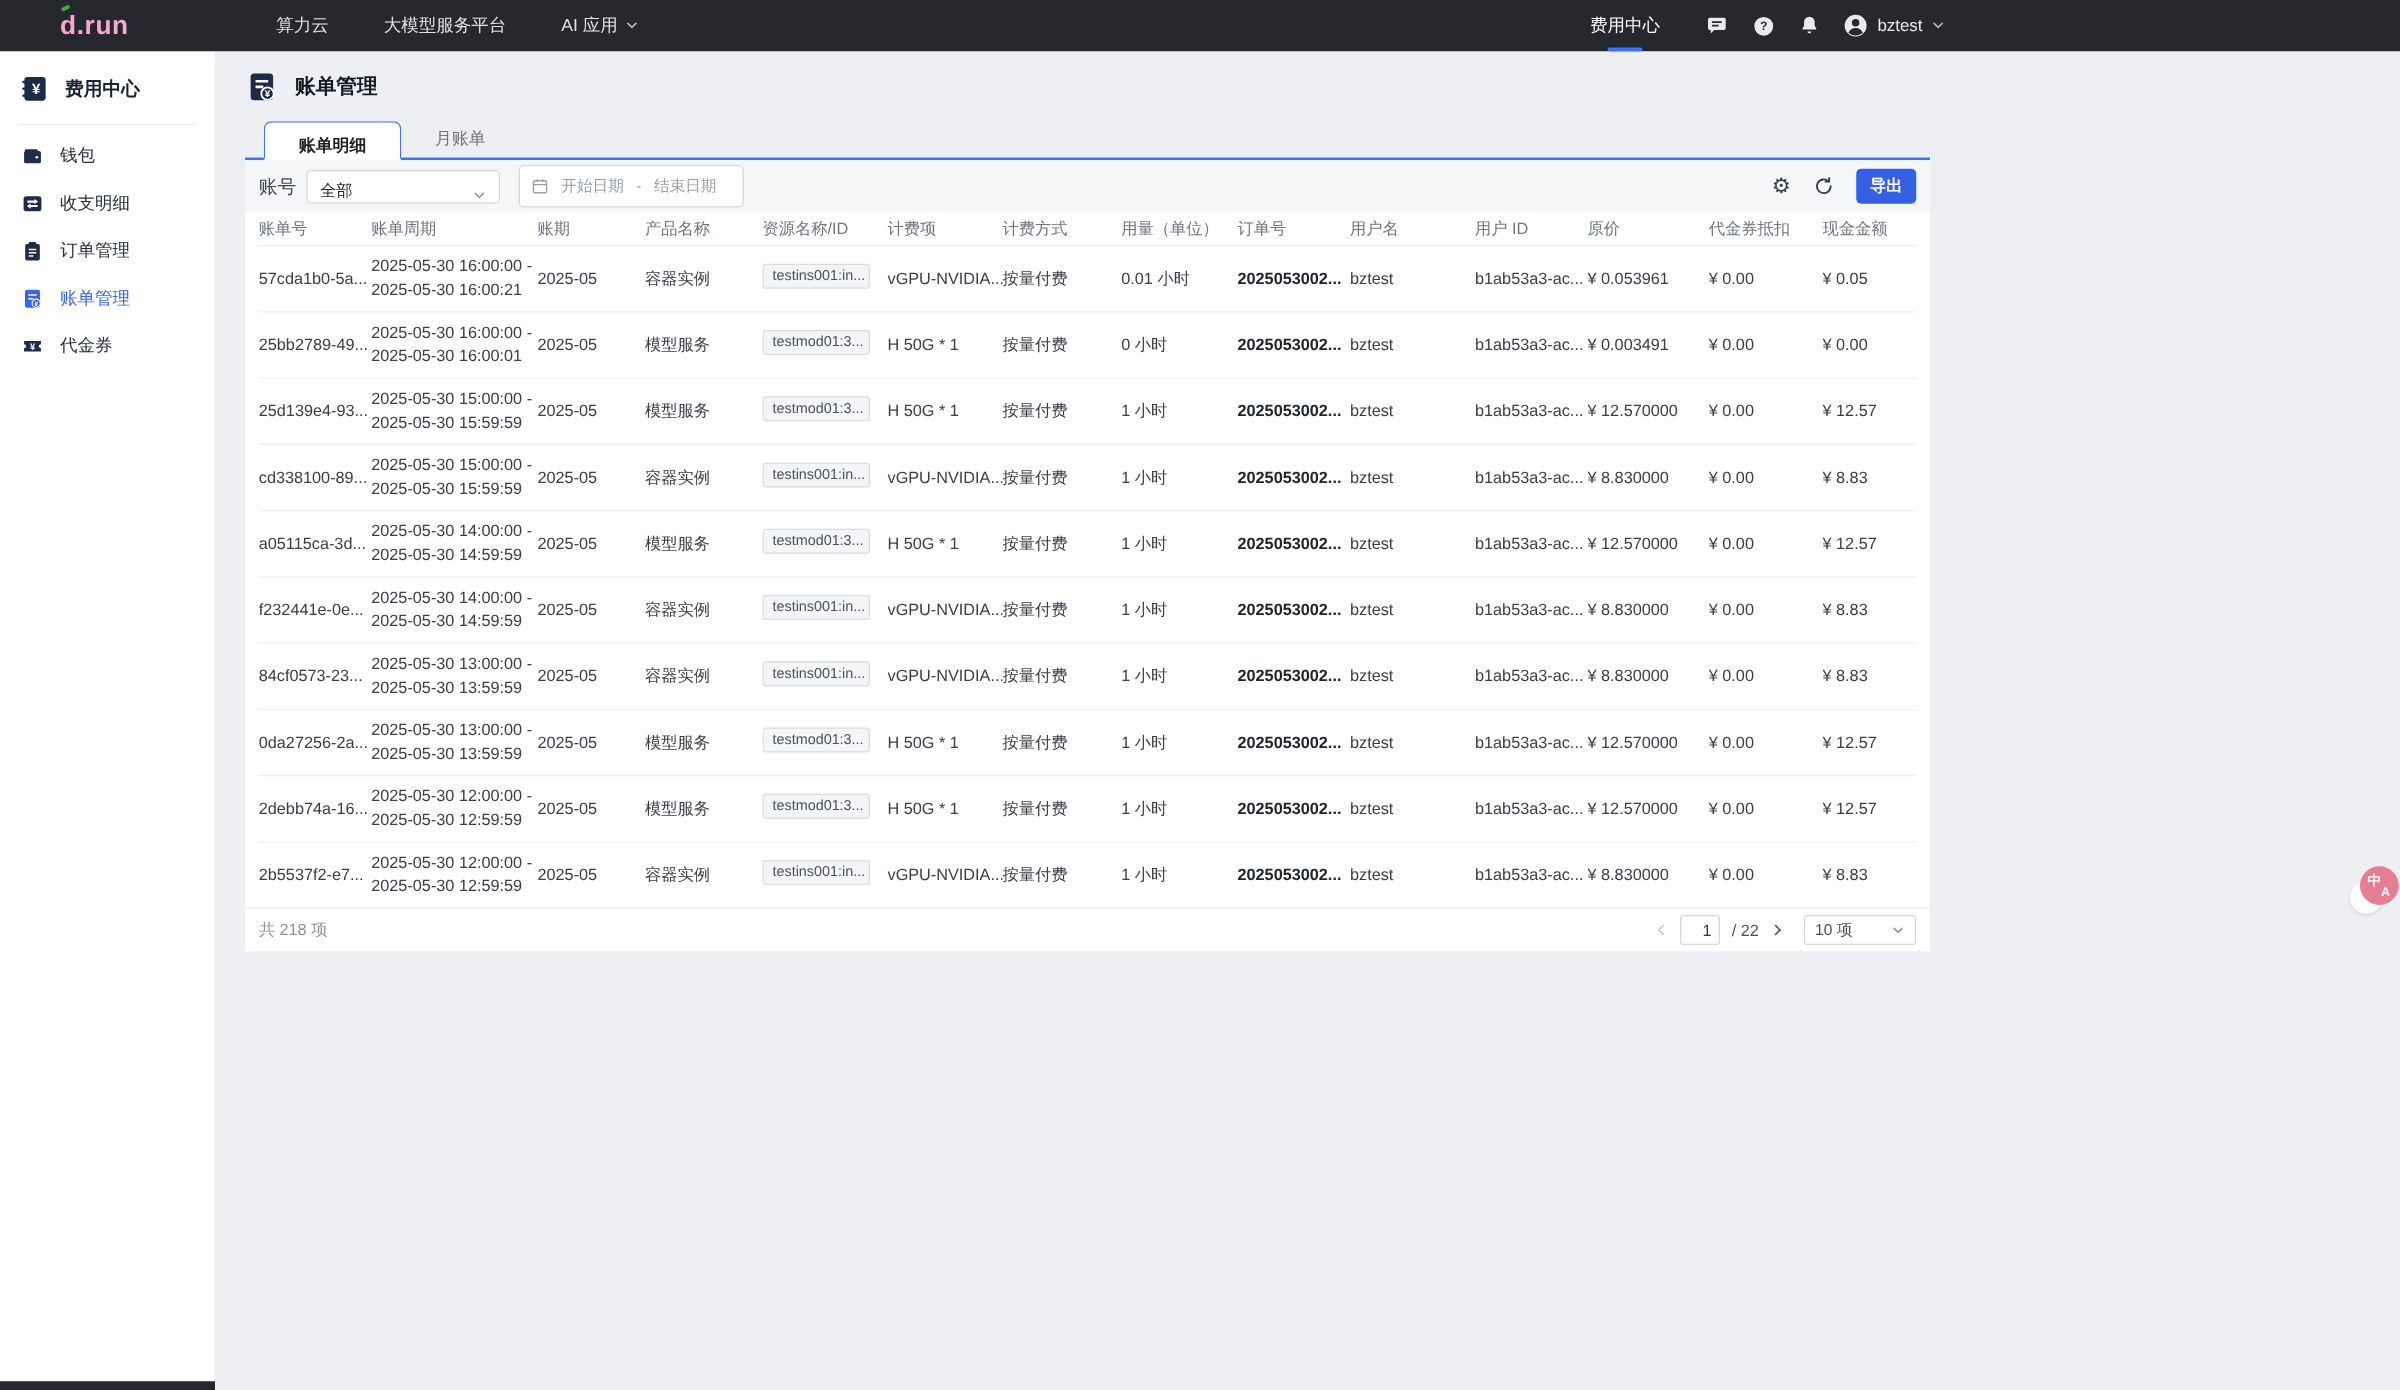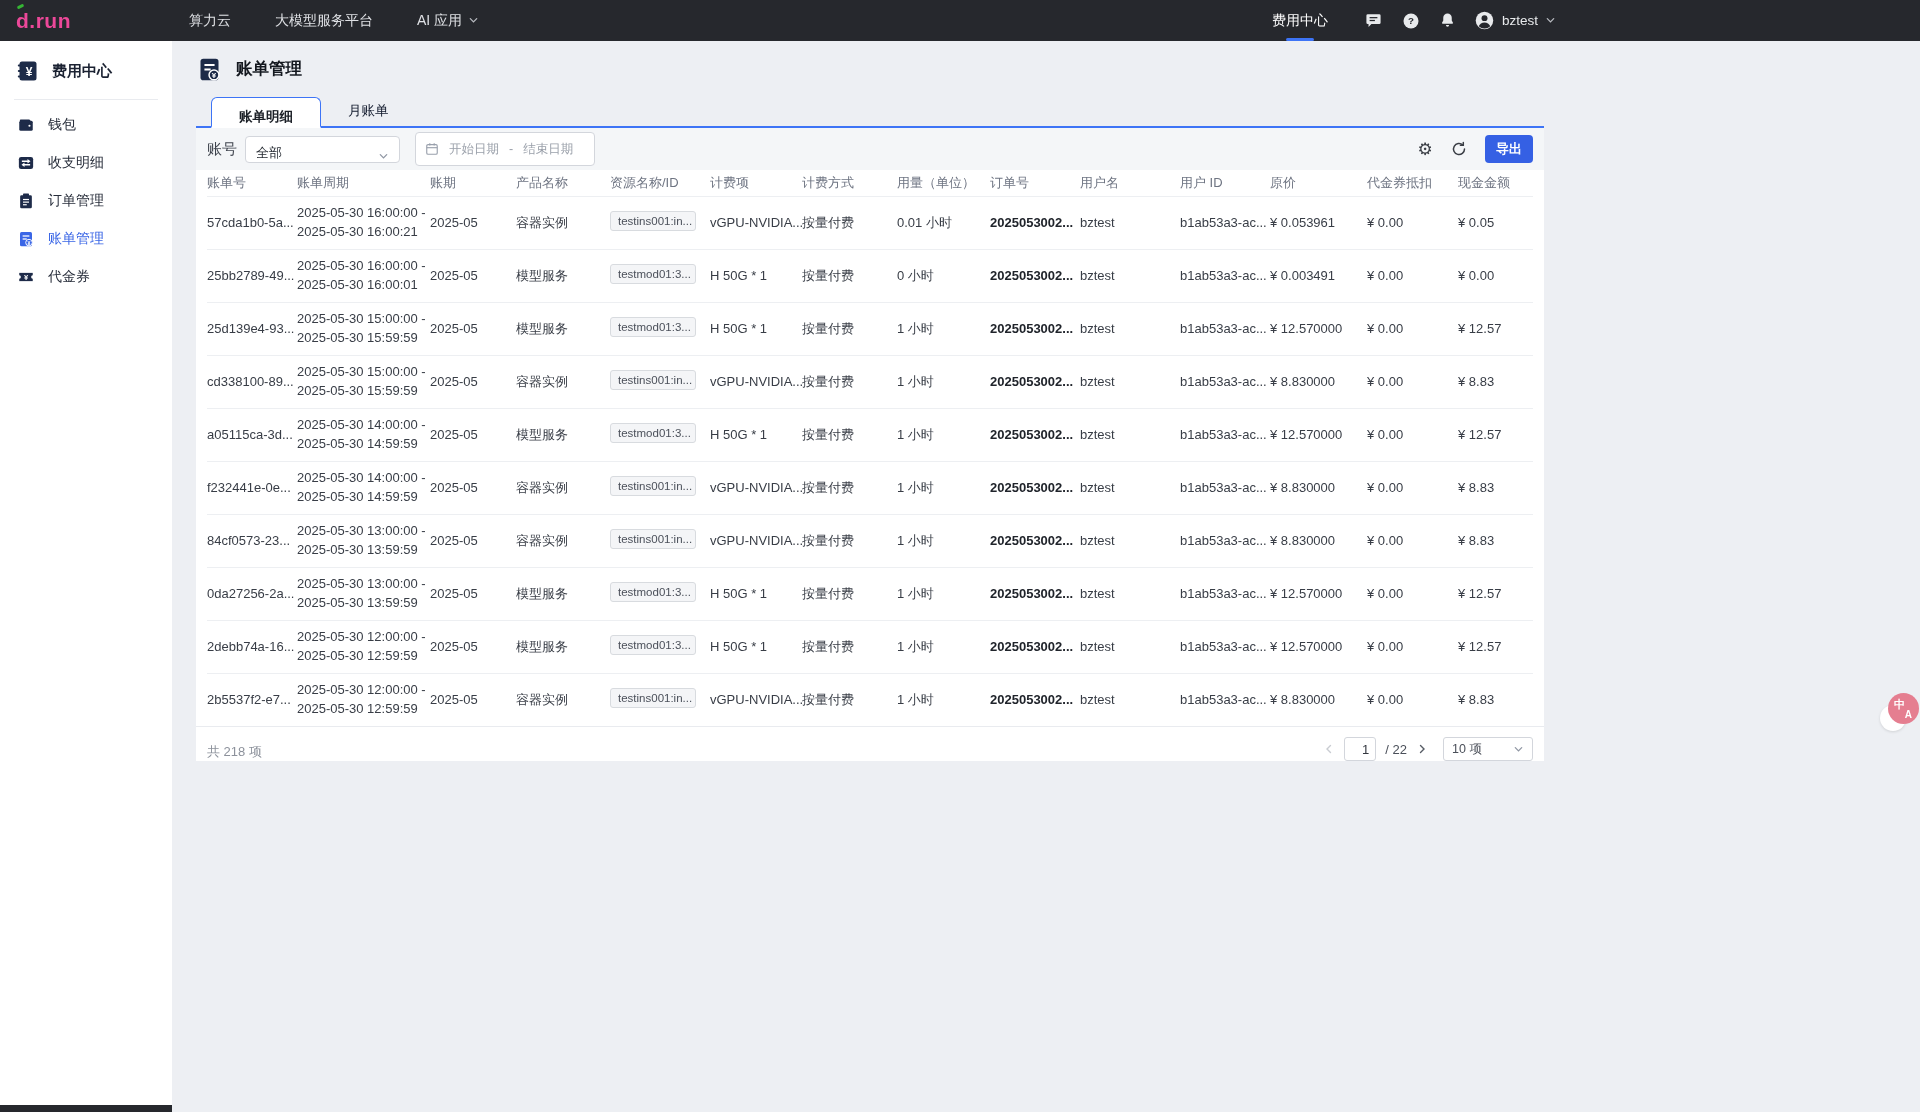--- a/index.html
+++ b/index.html
@@ -6,21 +6,21 @@
   html,body { width:1920px; height:1112px; }
   body {
     font-family:"Liberation Sans", sans-serif;
     background:#edeff3;
     position:relative;
     overflow:hidden;
     color:#383d46;
   }
   
   .navbar { position:absolute; top:0; left:0; width:100%; height:41px; background:#26282d; display:flex; align-items:center; z-index:30; }
-  .logo { margin-left:16px; font-size:21px; font-weight:bold; color:#ec4899; letter-spacing:.5px; position:relative; cursor:pointer;text-align:center; }
+  .logo { margin-left:48px; font-size:21px; font-weight:bold; color:#f9a8d4; letter-spacing:.5px; position:relative; cursor:pointer;text-align:center; }
   .logo .accent { position:absolute; left:1px; top:-4px; width:7px; height:3px; background:#35b434; border-radius:2px; transform:rotate(-25deg); }
   .nav-menu { display:flex; align-items:center; margin-left:118px; gap:44px; }
   .nav-item { font-size:14px; color:#dfe1e5; cursor:pointer; display:flex; align-items:center; gap:6px; }
   .nav-right { position:absolute; right:364px; top:0; height:41px; display:flex; align-items:center; gap:15px; }
   .nav-right .active-link { position:relative; height:41px; display:flex; align-items:center; font-size:14px; color:#fff; cursor:pointer; margin-right:20px; }
   .nav-right .active-link .underline { position:absolute; bottom:0; left:50%; transform:translateX(-50%); width:28px; height:3px; background:#3d74f6; border-radius:2px; }
   .nav-icon { display:flex; align-items:center; justify-content:center; width:22px; height:22px; cursor:pointer; }
   .nav-user { display:flex; align-items:center; gap:7px; color:#e8eaec; font-size:13.5px; cursor:pointer; }
   
   .sidebar { position:absolute; top:41px; left:0; width:172px; bottom:7px; background:#ffffff; z-index:20; }
@@ -33,21 +33,21 @@
   .side-item .icon { color:#1e2b49; display:flex; width:18px; justify-content:center; }
   .side-item.active, .side-item.active .icon { color:#3a66e6; }
   
   .main { position:absolute; top:41px; left:172px; right:0; bottom:0; }
   .content { margin-left:24px; width:1348px; }
   .page-header { display:flex; align-items:center; gap:13px; padding-top:12px; height:44px; }
   .page-header .picon { display:flex; }
   .page-title { font-size:16.5px; font-weight:bold; color:#14181f; }
   
   .tabbar { margin-top:10px; display:flex; align-items:flex-end; border-bottom:2px solid #3d74f6; padding-left:15px; height:33px; }
-  .tab { font-size:13.5px; color:#0f172a; padding:0 27px; height:31px; display:flex; align-items:center; cursor:pointer; }
+  .tab { font-size:13.5px; color:#737373; padding:0 27px; height:31px; display:flex; align-items:center; cursor:pointer; }
   .tab.active { background:#fff; color:#1c2027; font-weight:bold; border:1px solid #3d74f6; border-bottom:2px solid #fff; border-radius:6px 6px 0 0; margin-bottom:-2px;align-items:flex-end; }
   
   .card { background:#fff; width:1348px; }
   .filter-bar { height:42px; background:#f4f6f8; display:flex; align-items:center; padding:0 11px; gap:10px; }
   .filter-label { font-size:15px; color:#3e434d; margin-right:-2px; }
   .select-box { width:155px; height:27px; background:#fff; border:1px solid #d3d6dc; border-radius:4px; display:flex; align-items:flex-end; justify-content:space-between; padding:0 10px; font-size:13px; color:#262b33; cursor:pointer; }
   .select-box .chev { color:#8f96a3; display:flex; }
   .search-box { width:370px; height:27px; background:#e9ecf0; border-radius:4px; display:flex; align-items:center; padding:0 9px; gap:7px; cursor:text; }
   .search-box input { border:none; outline:none; background:transparent; font-size:13px; color:#343942; width:100%; font-family:inherit; }
   .search-box input::placeholder { color:#9aa0aa; }
@@ -57,21 +57,21 @@
   .gear-glyph { font-family:"DejaVu Sans", sans-serif; font-size:17px; line-height:1; color:#3a3e45; }
   .export-btn { width:48px; height:28px; background:#3560e4; color:#fff; font-size:13px; border:none; border-radius:4px; cursor:pointer; margin-left:4px; font-family:inherit;font-weight:bold; }
   
   table { border-collapse:collapse; table-layout:fixed; margin:0 11px; width:1326px; }
   th { height:26px; font-size:13px; font-weight:400; color:#6e7482; text-align:left; padding:0 8px 0 0; white-space:nowrap; overflow:hidden; }
   td { height:53px; font-size:13px; color:#383d46; border-top:1px solid #edeff2; padding:0 8px 0 0; white-space:nowrap; overflow:hidden; vertical-align:middle; }
   .pline { line-height:1.45; }
   .tag { display:inline-block; font-size:11.5px; color:#4b505a; background:#f4f5f7; border:1px solid #d8dbdf; border-radius:3px; padding:3px 7px; max-width:86px; overflow:hidden; white-space:nowrap; }
   .c-order span { font-weight:bold; color:#20242b; }
   
-  .table-footer { height:35px; border-top:1px solid #e9ebef; display:flex; align-items:flex-end; padding:0 11px;gap:33px; }
+  .table-footer { height:35px; border-top:1px solid #e9ebef; display:flex; align-items:center; padding:0 11px;gap:33px; }
   .total-text { font-size:13px; color:#8c919b; }
   .pager { margin-left:auto; display:flex; align-items:center; gap:9px; }
   .pg-arrow { display:flex; align-items:center; cursor:pointer; }
   .pg-arrow.disabled { color:#c9ccd2; cursor:default; }
   .pg-arrow.enabled { color:#565b64; }
   .page-input { width:32px; height:24px; border:1px solid #d3d6dc; border-radius:3px; text-align:right; padding-right:6px; font-size:13px; color:#33373f; outline:none; font-family:inherit; }
   .page-total { font-size:13px; color:#4a4f59; }
   .size-select { width:90px; height:24px; border:1px solid #d3d6dc; border-radius:3px; background:#fff; display:flex; align-items:center; justify-content:space-between; padding:0 8px; font-size:12.5px; color:#4a4f59; cursor:pointer; margin-left:6px; }
   .size-select .chev { color:#8f96a3; display:flex; }
   

